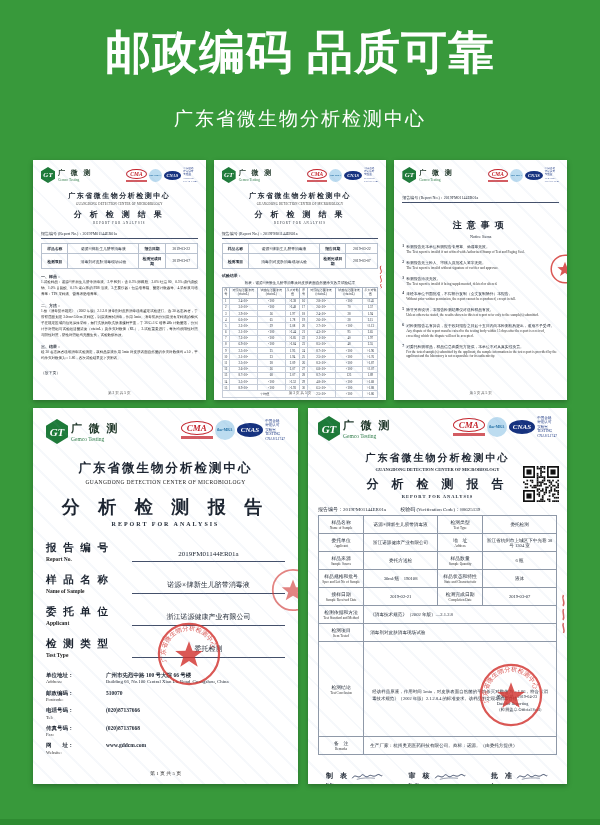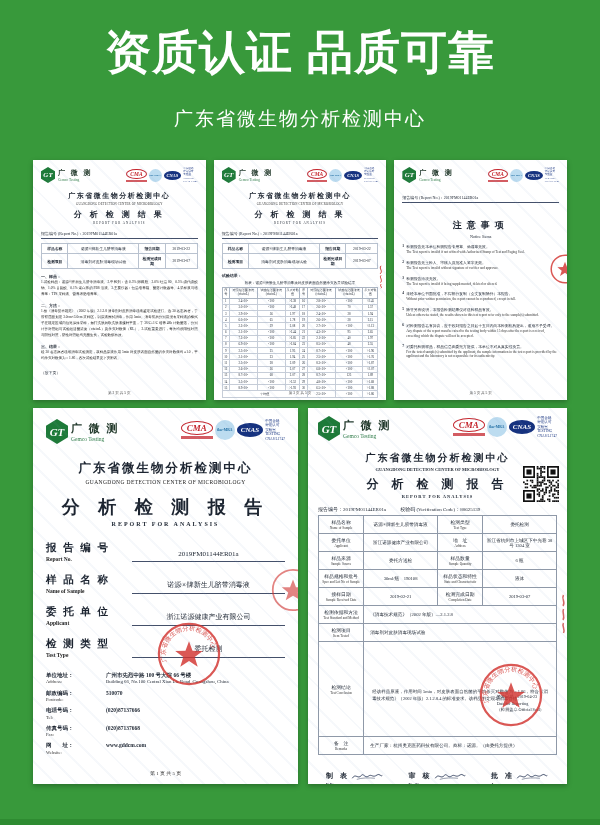--- a/index.html
+++ b/index.html
@@ -115,21 +115,21 @@
   .sig-en{font-size:4.2px;display:block;font-weight:bold;}
   .sig svg{width:34px;height:14px;}
 
   .stamp{position:absolute;pointer-events:none;opacity:.82;z-index:3;}
   .qr{position:absolute;right:8px;top:58px;width:36px;height:36px;z-index:2;}
   .redmark{position:absolute;z-index:3;}
 </style>
 </head>
 <body>
 
-<div class="hero-title">资质认证 品质可靠</div>
+<div class="hero-title">邮政编码 品质可靠</div>
 <div class="hero-sub">广东省微生物分析检测中心</div>
 
 <div class="row row-top">
 
   <div class="cert pad-s">
     <div class="lr">
       <div class="brand">
         <div class="shield">GT</div>
         <div>
             <div class="brand-cn">广 微 测</div>

